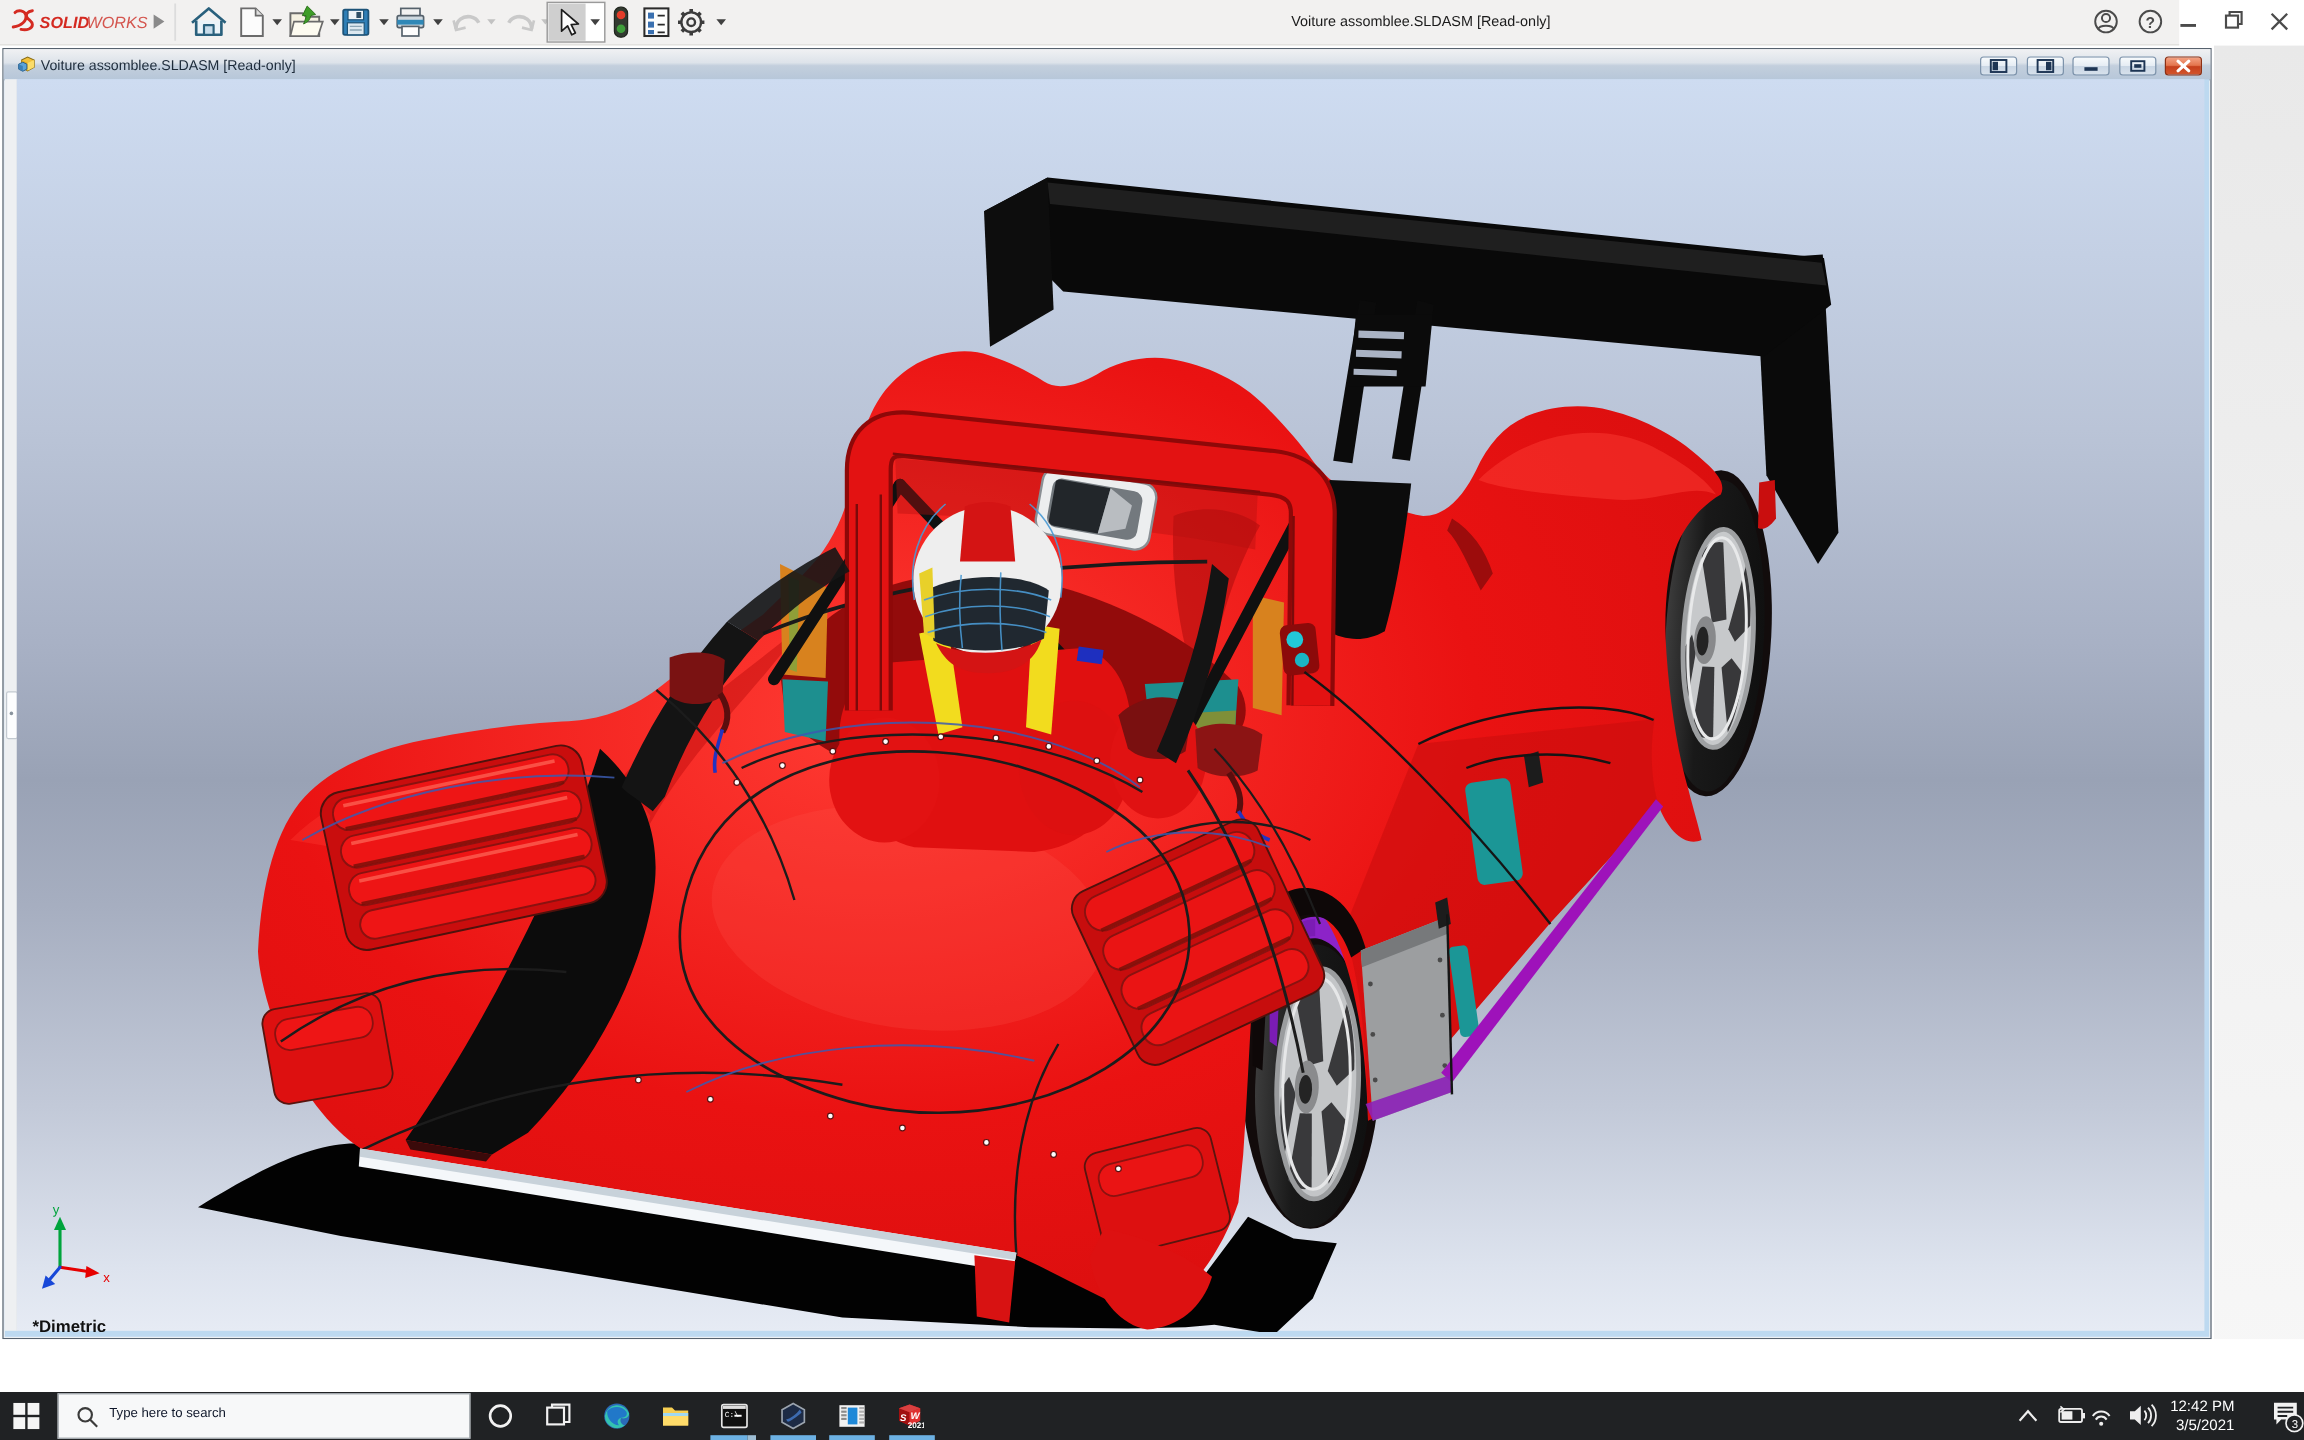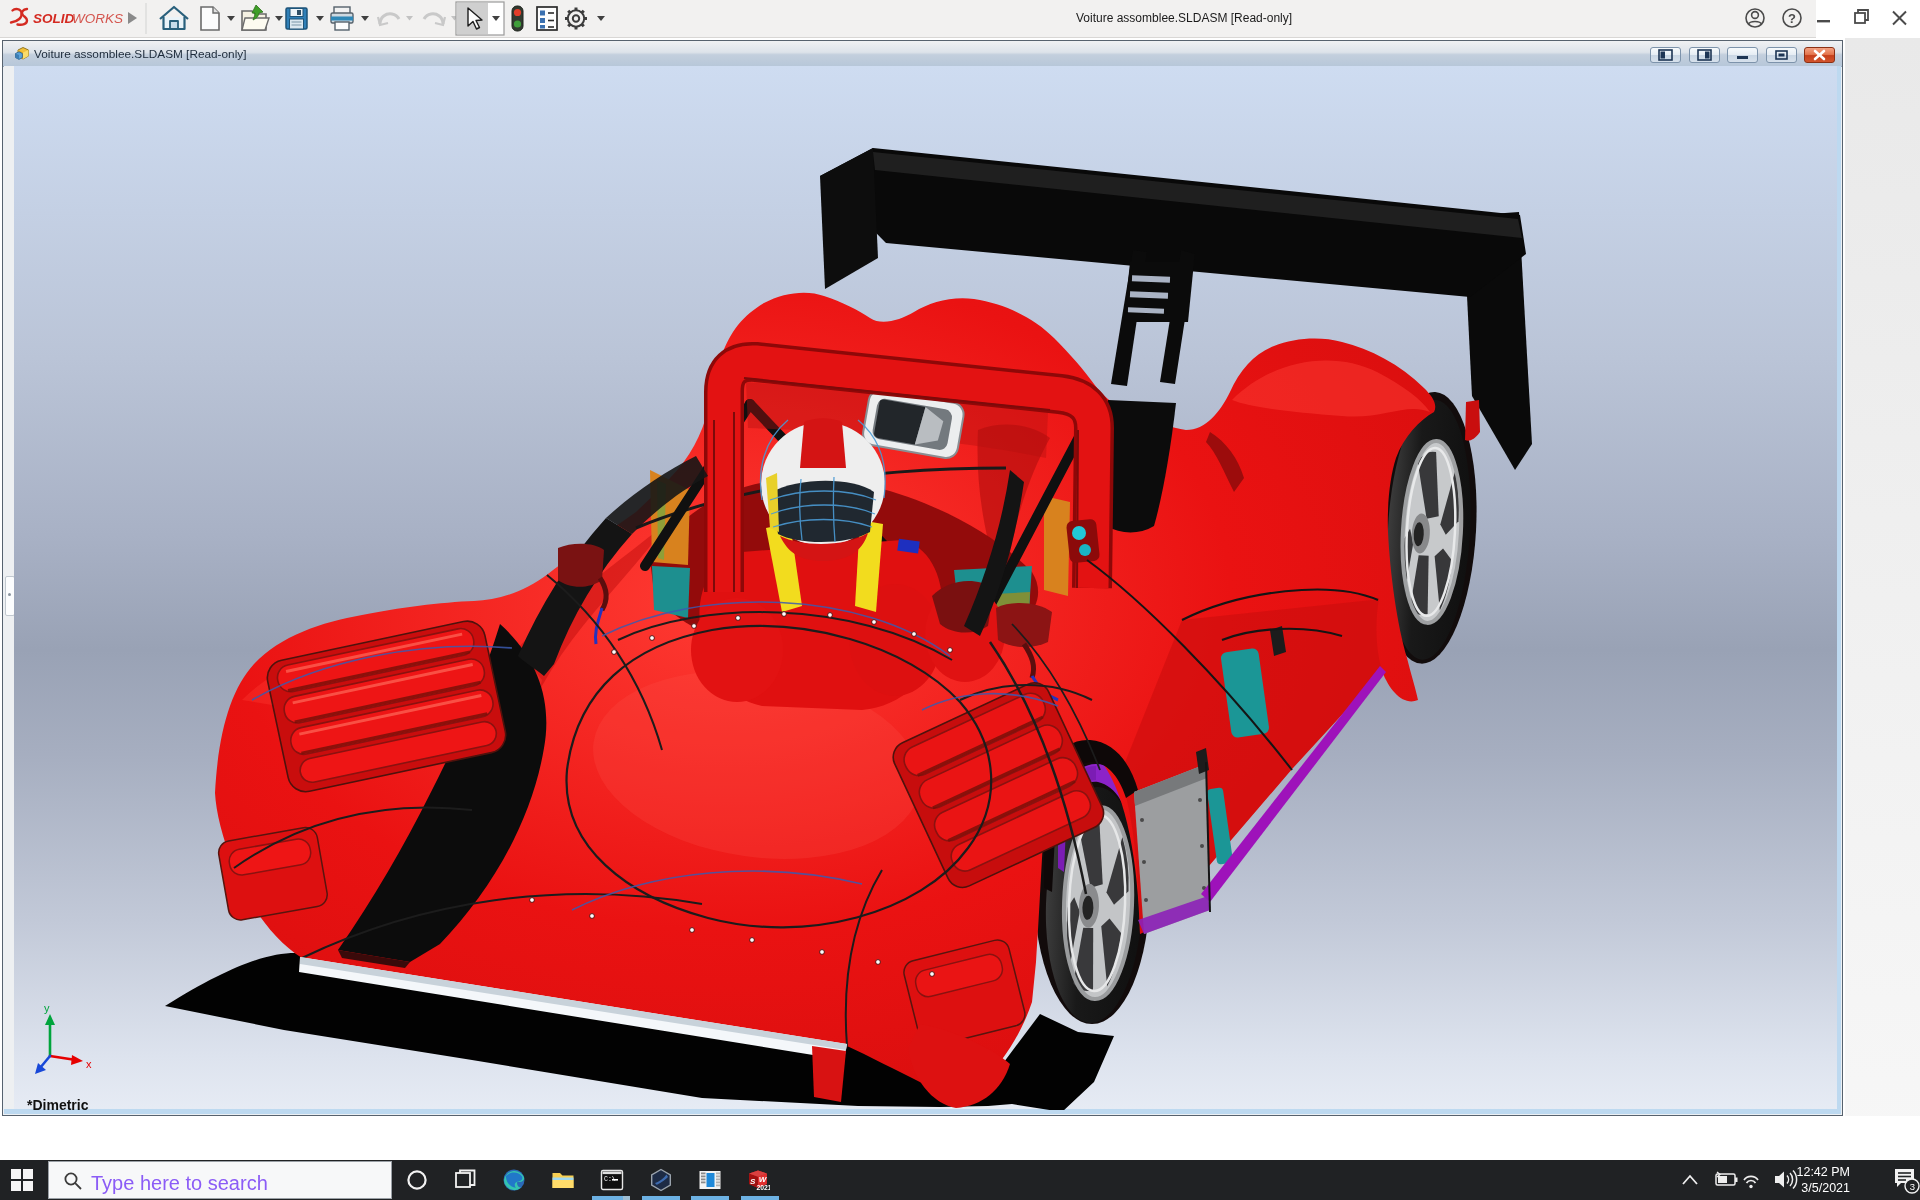--- a/index.html
+++ b/index.html
@@ -22,24 +22,24 @@
   #cviewframe{position:absolute;left:1px;top:25px;right:1px;bottom:1px;background:#bdd9f0;}
   #leftpanel{position:absolute;left:0;top:0;width:10px;bottom:5px;background:#eef0f2;border-right:1px solid #cfd4d9;}
   #grip{position:absolute;left:1px;top:510px;width:8px;height:38px;background:#fcfdfe;border:1px solid #c2c9d0;border-radius:2px;}
   #grip .dot{position:absolute;left:2px;top:16px;width:3px;height:3px;border-radius:50%;background:#8a949e;}
   #viewport{position:absolute;left:10px;top:0;right:4px;bottom:5px;
     background:linear-gradient(#cedcf1 0%,#bac4d7 28%,#a8b1c5 45%,#99a2b5 56%,#a6aec0 66%,#c2c9d8 82%,#dde3ee 95%,#e6ebf4 100%);}
   #carsvg{position:absolute;left:0;top:0;}
   #gap{position:absolute;left:0;top:1116px;width:1920px;height:44px;background:#ffffff;}
   #taskbar{position:absolute;left:0;top:1160px;width:1920px;height:40px;background:#202224;}
   #search{position:absolute;left:48px;top:1px;width:344px;height:38px;background:#f7f8f9;border:1px solid #9aa0a6;box-sizing:border-box;}
-  #search .ph{position:absolute;left:42px;top:10px;font-size:20px;color:#8b5cf6;}
+  #search .ph{position:absolute;left:42px;top:10px;font-size:11px;color:#0f172a;}
   .tb-ic{position:absolute;top:8px;width:24px;height:24px;}
   .ul{position:absolute;top:36px;height:4px;background:#6cb1e3;}
-  .trayclock{position:absolute;right:70px;top:4px;width:72px;text-align:right;color:#ffffff;font-size:12.5px;line-height:16px;}
+  .trayclock{position:absolute;right:58px;top:4px;width:72px;text-align:right;color:#ffffff;font-size:12.5px;line-height:16px;}
 </style>
 </head>
 <body>
 
   <div id="appbar">
     <svg class="abs" style="left:0;top:0" width="620" height="37" viewBox="0 0 620 37">
 
       <g fill="none" stroke="#d42a21" stroke-width="2.4" stroke-linecap="round">
         <path d="M11,22.5 C18,21.5 22.5,17.5 21.5,12.5 C20.5,8.5 15,8 12.5,10.5"></path>
         <path d="M27,9 C23,9.5 21,12 22.5,14.5 C24,17 27,17.5 27,20.5 C27,24 22.5,25.5 17.5,24.5"></path>

